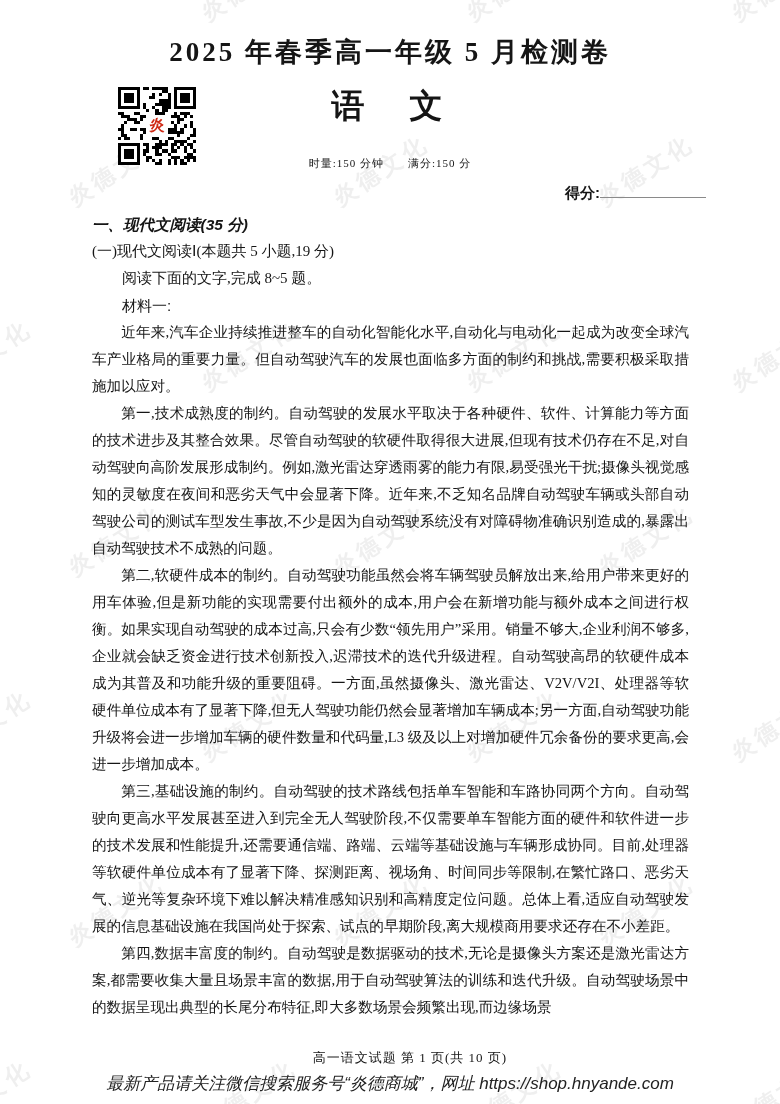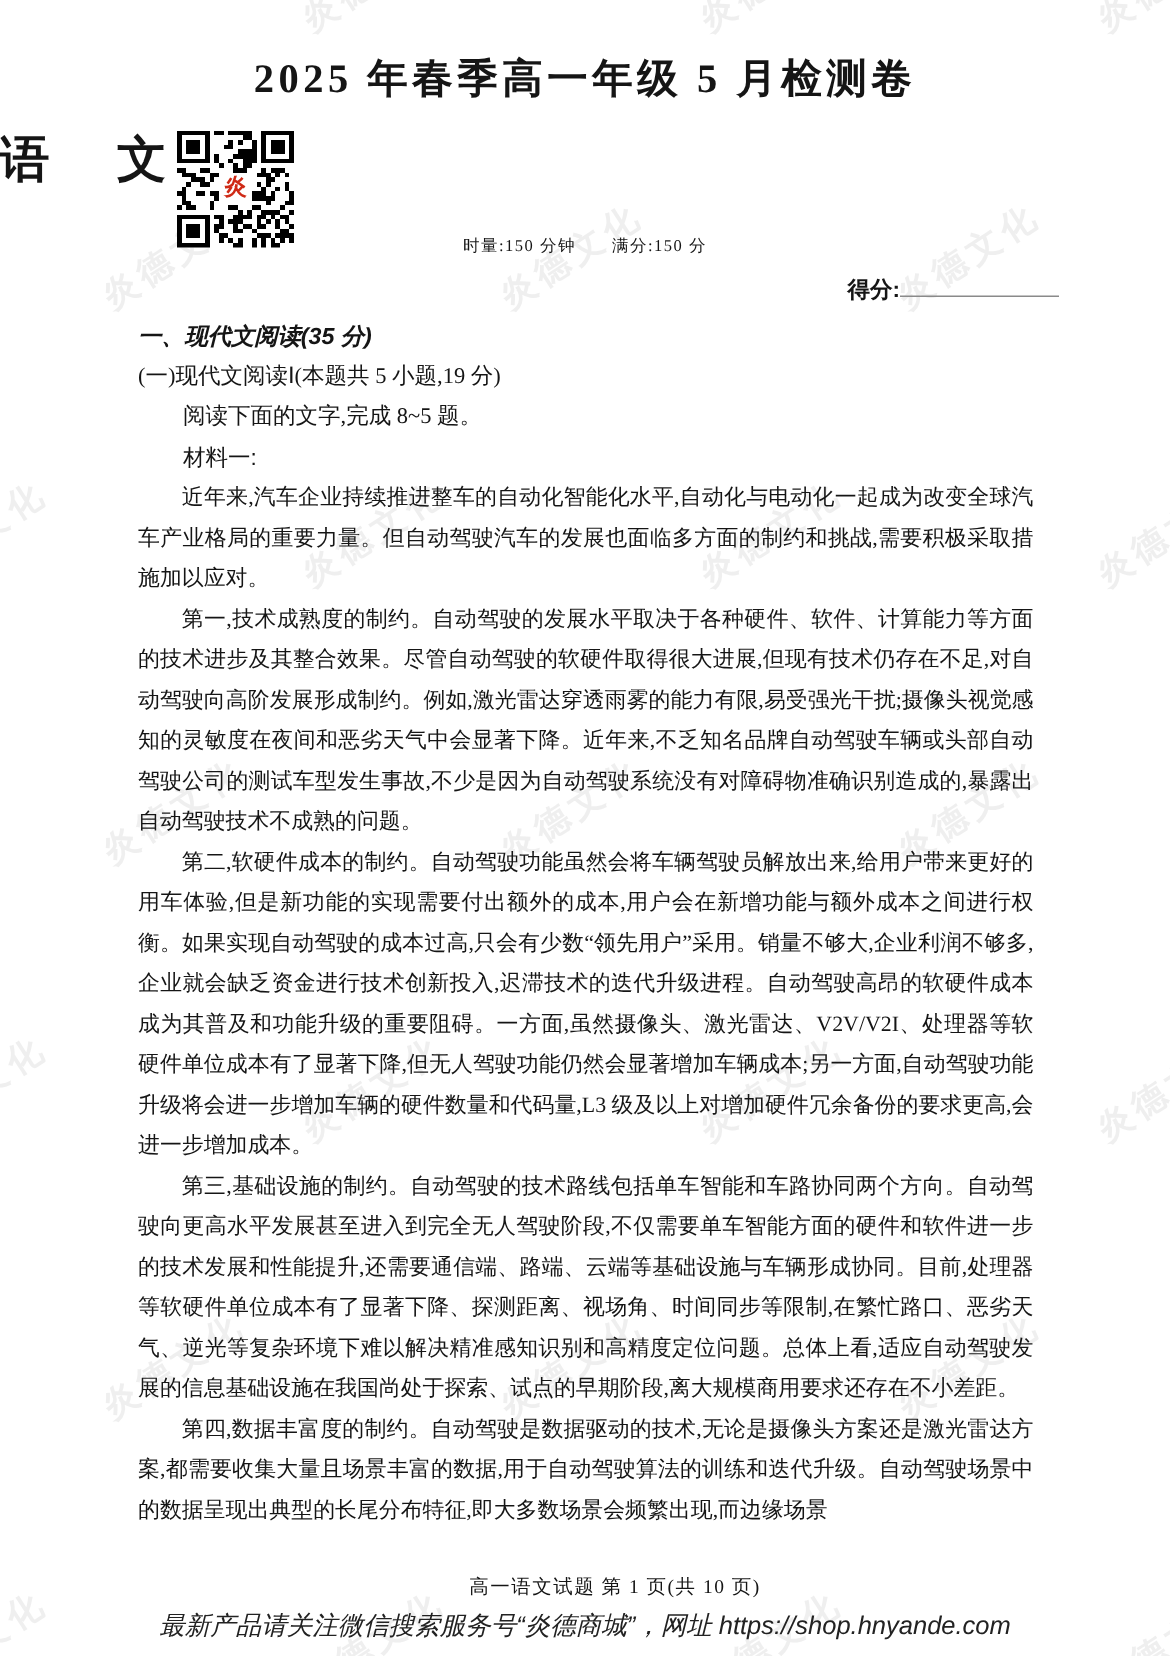--- a/index.html
+++ b/index.html
@@ -29,21 +29,21 @@
   }
   .qr-wrap{position:absolute;left:118px;top:87px;width:78px;height:78px;}
   .qr-wrap svg{display:block;width:78px;height:78px;}
   .qr-logo{
     position:absolute;left:50%;top:50%;transform:translate(-50%,-52%);
     color:#cf2a16;font-size:15px;font-weight:bold;line-height:1;
     font-family:"Liberation Serif", serif;
   }
   .subject-title{
     position:absolute;top:84px;left:0;width:100%;
-    font-size:33px;font-weight:bold;letter-spacing:6px;
+    text-align:center;font-size:33px;font-weight:bold;letter-spacing:6px;
   }
   .meta-line{
     position:absolute;top:156px;left:0;width:100%;
     text-align:center;font-size:11px;letter-spacing:1px;
   }
   .score-line{
     position:absolute;top:183px;left:565px;
     font-size:15px;font-weight:bold;
     font-family:"Liberation Sans", sans-serif;
   }

